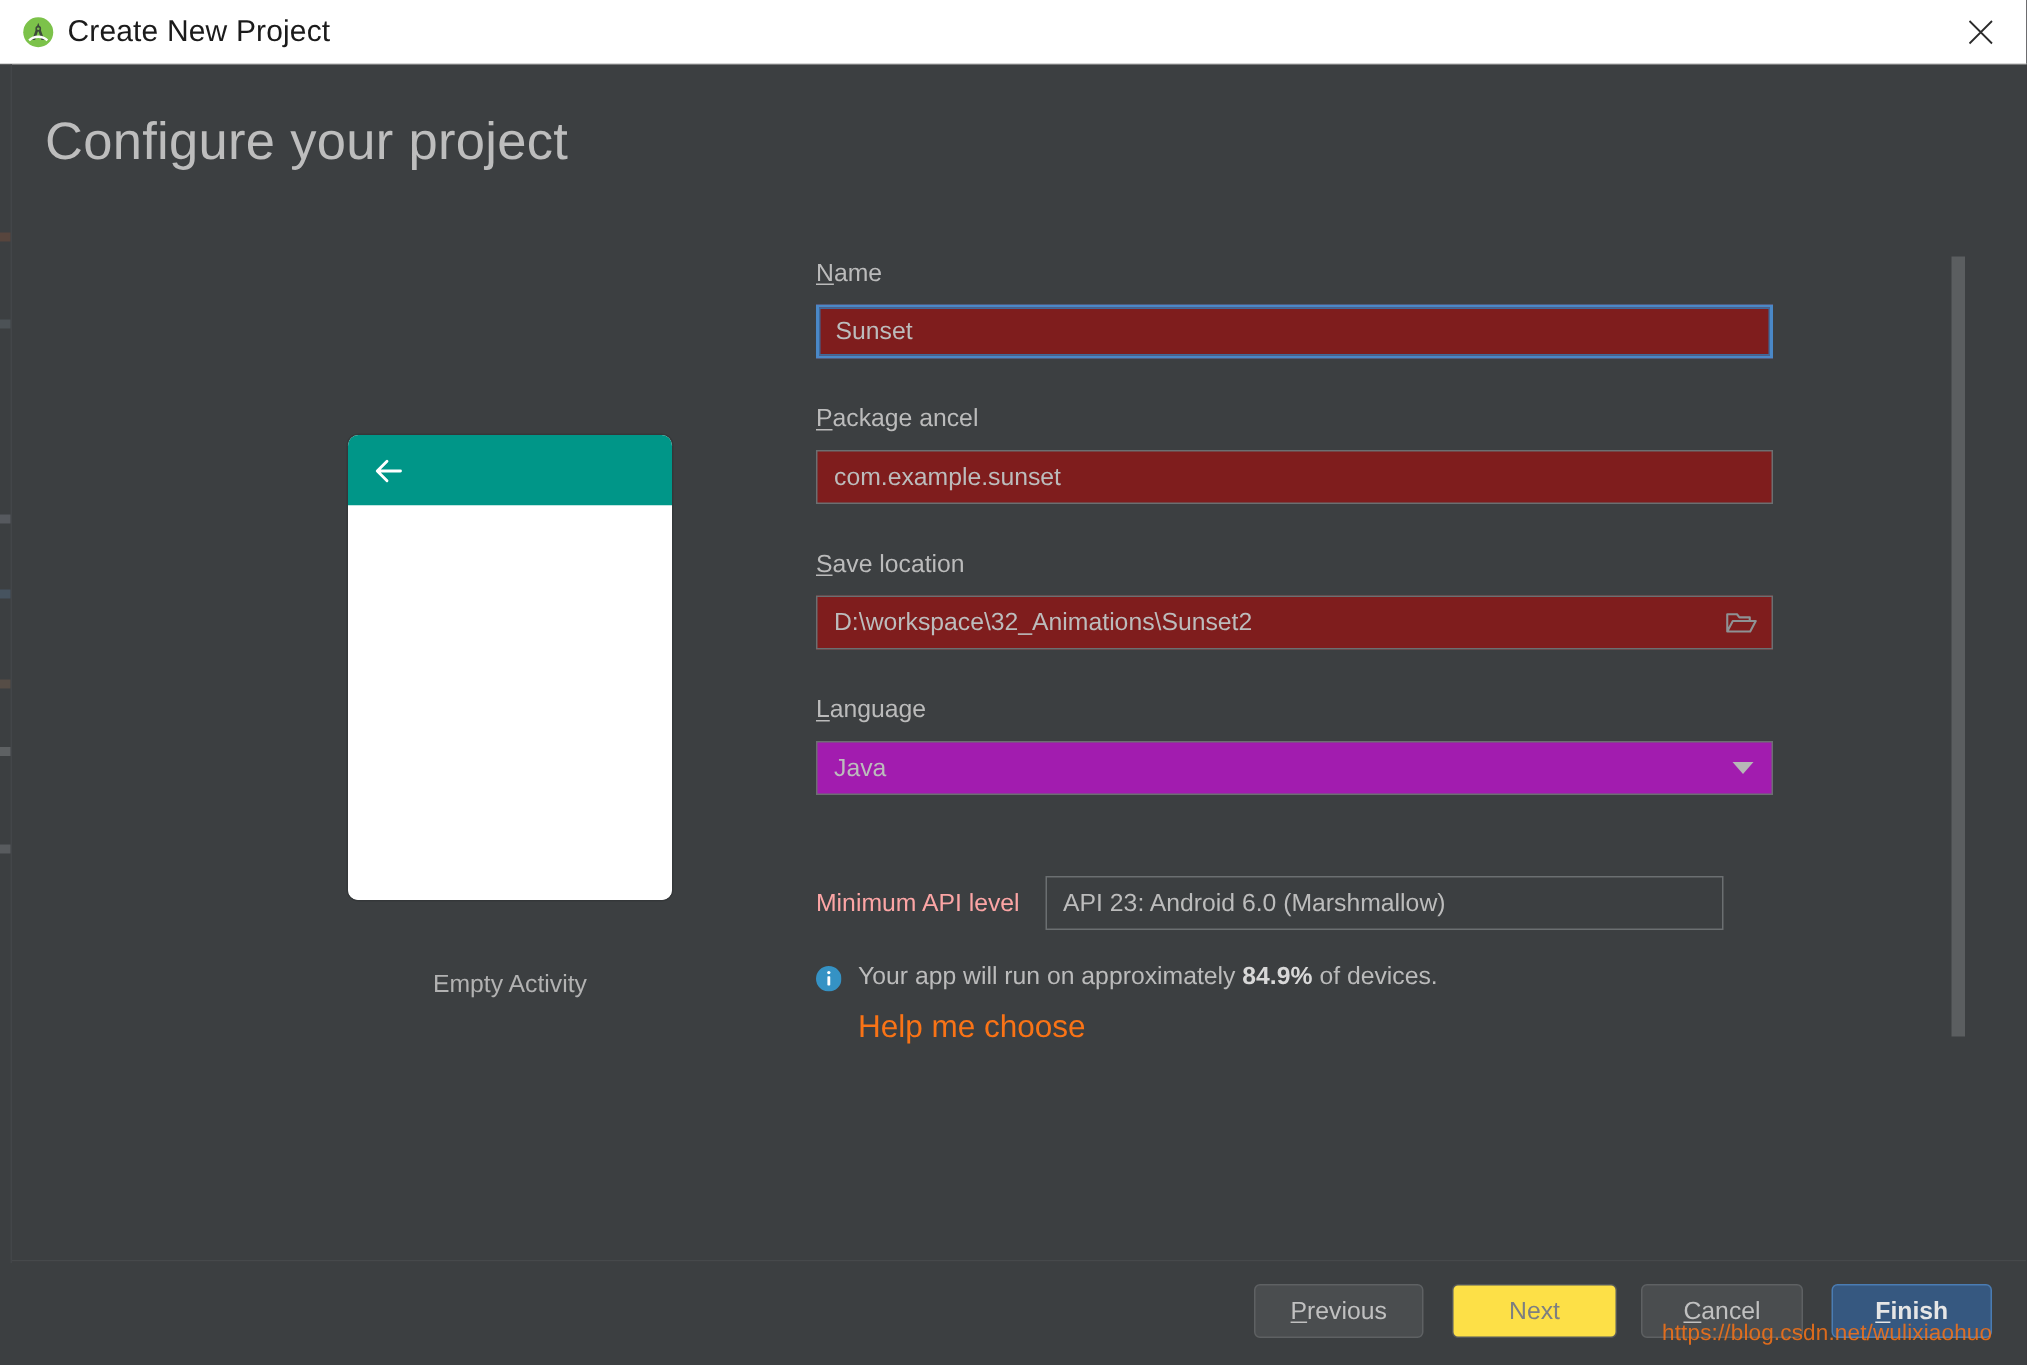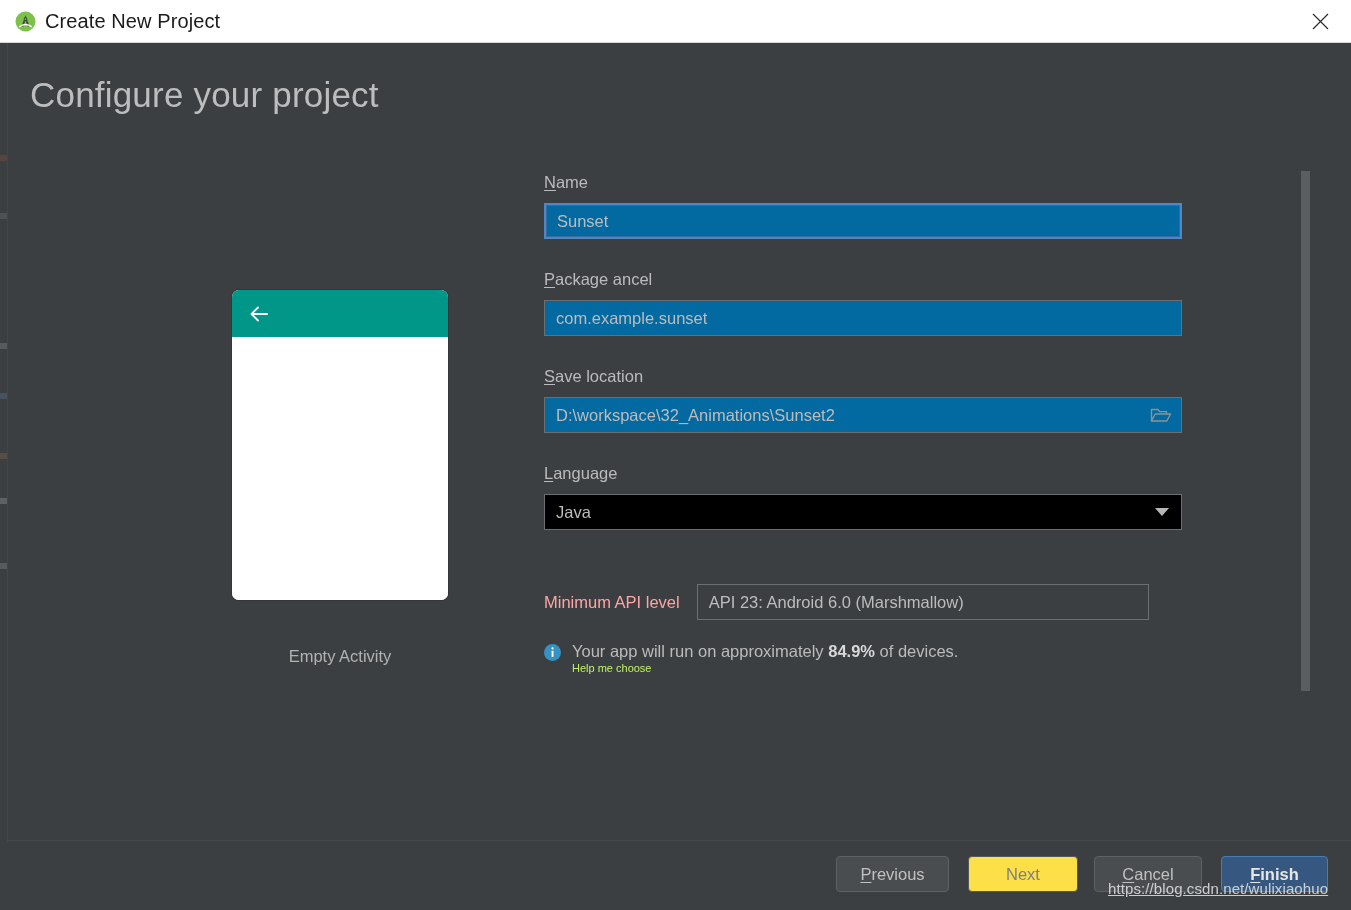--- a/index.html
+++ b/index.html
@@ -144,21 +144,21 @@
     margin-bottom: 11px;
     display: inline-block;
   }
   .field-label .mn {
     text-decoration: underline;
     text-underline-offset: 2px;
   }
   .input {
     width: 638px;
     height: 36px;
-    background: #0369a1;
+    background: #7f1d1d;
     border: 1px solid #6b6f71;
     color: #bcbcbc;
     font-size: 16.5px;
     font-family: "Liberation Sans", sans-serif;
     padding: 0 11px;
     display: flex;
     align-items: center;
     position: relative;
   }
   .input.focused {
@@ -177,21 +177,21 @@
     top: 50%;
     transform: translateY(-50%);
     width: 22px;
     height: 18px;
     cursor: pointer;
   }
 
   .combo {
     width: 638px;
     height: 36px;
-    background: #000000;
+    background: #a21caf;
     border: 1px solid #6b6f71;
     color: #bcbcbc;
     font-size: 16.5px;
     padding: 0 11px;
     display: flex;
     align-items: center;
     position: relative;
     cursor: pointer;
   }
   .combo .arrow {
@@ -243,23 +243,24 @@
     margin-right: 11px;
   }
   .info-text {
     font-size: 16.5px;
     color: #bbbbbb;
     line-height: 1.25;
   }
   .info-text b { color: #d8d8d8; font-weight: 700; }
   .help-link {
     display: block;
+    margin-top: 11px;
     margin-left: 28px;
-    font-size: 11px;
-    color: #bef264;
+    font-size: 21px;
+    color: #f97316;
     cursor: pointer;
     width: max-content;
   }
 
   
   .scroll-track {
     position: absolute;
     right: 41px;
     top: 128px;
     width: 9px;
@@ -328,26 +329,25 @@
     color: #e6e6e6;
     font-weight: 700;
   }
 
   
   .watermark {
     position: absolute;
     left: 1108px;
     top: 880px;
     font-size: 15px;
-    color: #e5e5e5;
+    color: #f97316;
     opacity: 0.85;
     white-space: nowrap;
     letter-spacing: 0.1px;
     pointer-events: none;
-    text-decoration: underline;
   }
 </style>
 </head>
 <body>
 
 <div id="app">
 
   <div class="titlebar">
     <div class="titlebar-icon">
       <svg width="21" height="21" viewBox="0 0 21 21">

